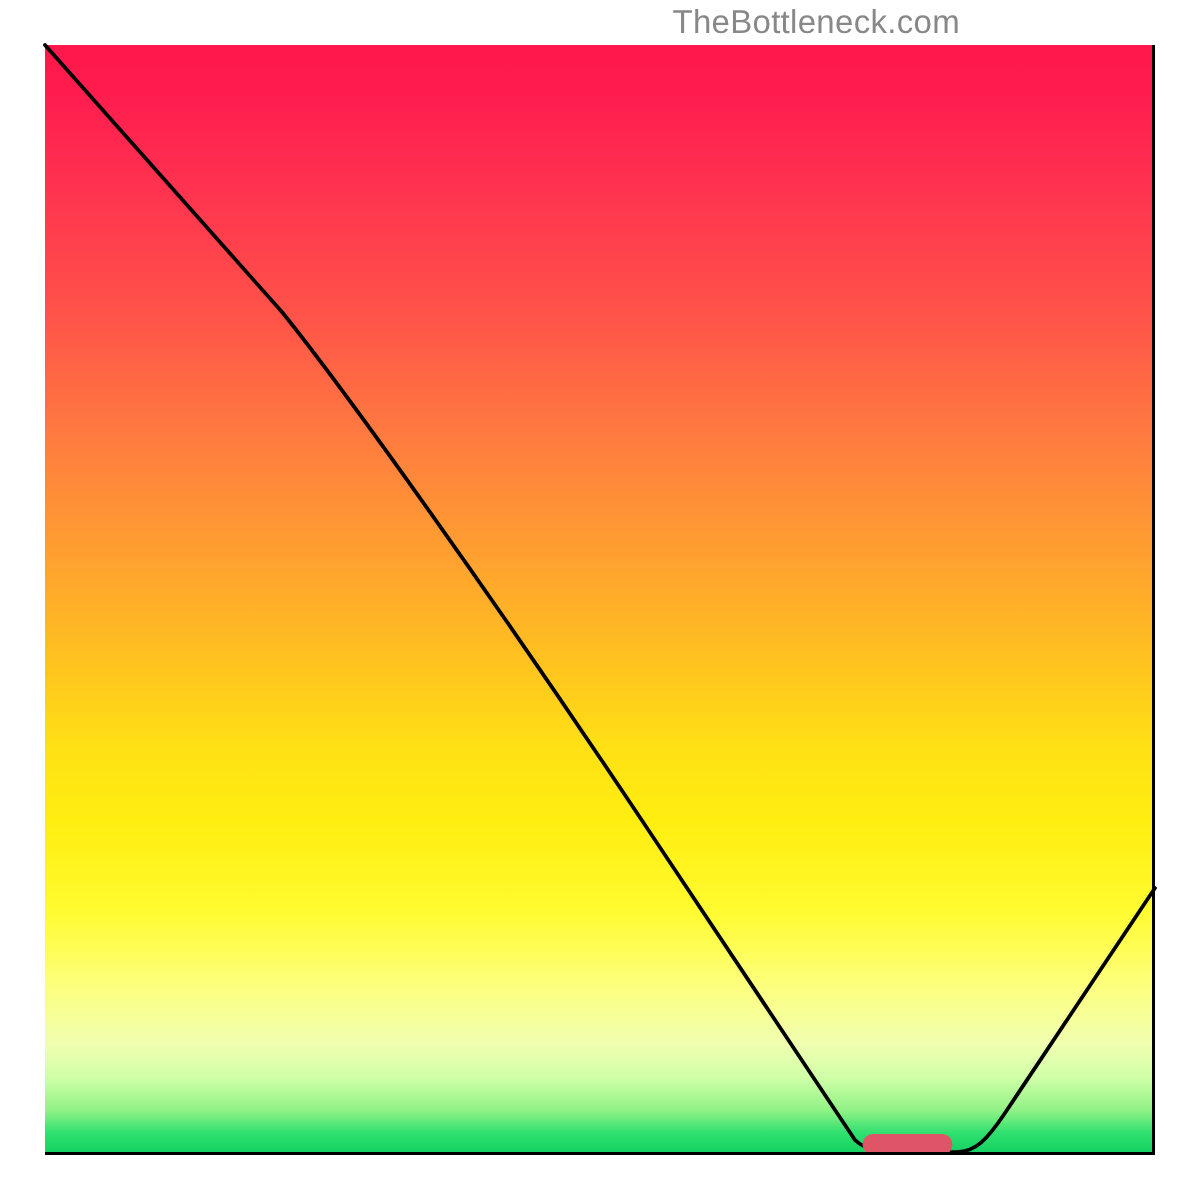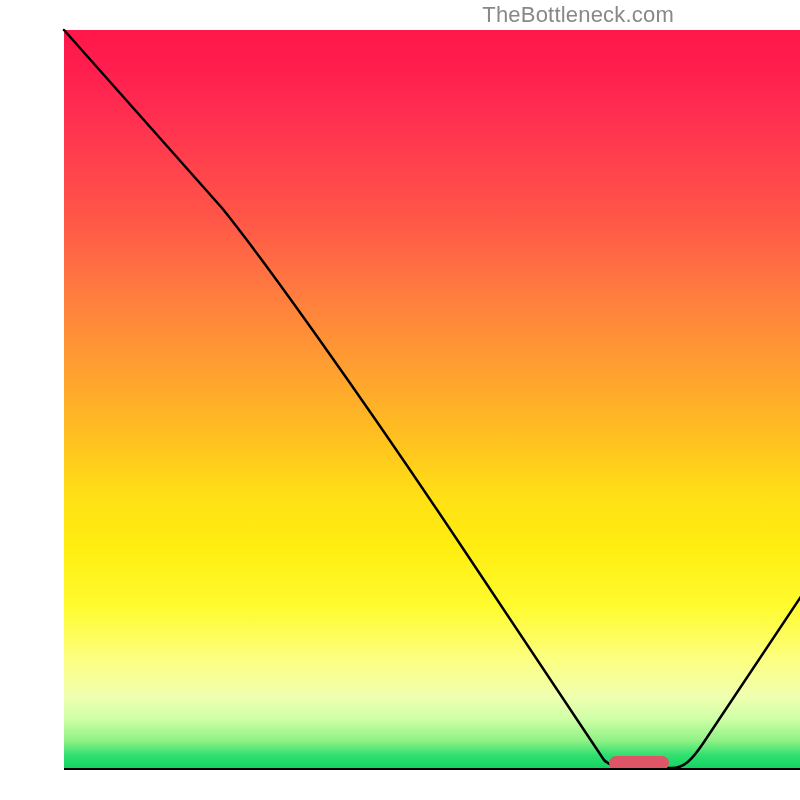--- a/index.html
+++ b/index.html
@@ -7,21 +7,20 @@
     padding: 0;
     width: 800px;
     height: 800px;
     background: #ffffff;
     font-family: Arial, Helvetica, sans-serif;
   }
   .wrap {
     position: relative;
     width: 648px;
     height: 800px;
-    margin-left: 34px;
   }
   .watermark {
     position: absolute;
     top: 2px;
     right: 8px;
     font-size: 22px;
     color: #888888;
     font-weight: 500;
     letter-spacing: 0.2px;
   }

